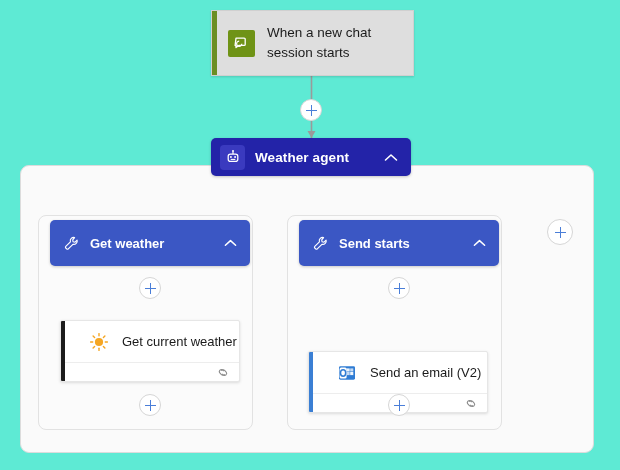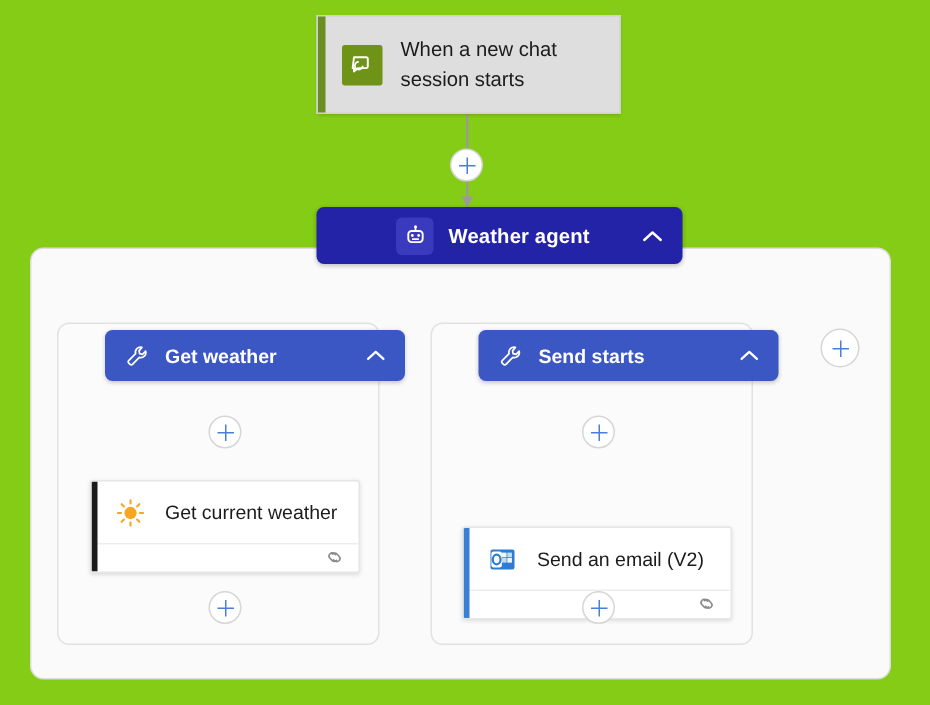--- a/index.html
+++ b/index.html
@@ -10,21 +10,21 @@
     width: 620px;
     height: 470px;
     background: #ffffff;
     font-family: "Liberation Sans", sans-serif;
     overflow: hidden;
   }
   #canvas {
     position: relative;
     width: 620px;
     height: 470px;
-    background: #84cc16;
+    background: #5eead4;
   }
   #wires {
     position: absolute;
     left: 0; top: 0;
     width: 620px; height: 470px;
     pointer-events: none;
   }
 
   
   .trigger-node {
@@ -71,21 +71,20 @@
     left: 211px;
     top: 138px;
     width: 200px;
     height: 38px;
     background: #2323a8;
     border-radius: 5px;
     display: flex;
     align-items: center;
     box-shadow: 0 1px 3px rgba(0,0,0,0.22);
     z-index: 6;
-    padding-left: 44px;
   }
   .agent-icon {
     margin-left: 9px;
     width: 25px;
     height: 25px;
     border-radius: 4px;
     background: #3a3abf;
     display: flex;
     align-items: center;
     justify-content: center;
@@ -130,28 +129,27 @@
     z-index: 2;
   }
   .tool-container.left  { left: 38px; }
   .tool-container.right { left: 287px; }
 
   
   .tool-header {
     position: absolute;
     top: 220px;
     width: 200px;
-    height: 34px;
+    height: 46px;
     background: #3b57c4;
     border-radius: 5px;
     display: flex;
     align-items: center;
     box-shadow: 0 1px 3px rgba(0,0,0,0.2);
     z-index: 5;
-    margin-left: 20px;
   }
   .tool-header.left  { left: 50px; }
   .tool-header.right { left: 299px; }
   .tool-wrench {
     margin-left: 14px;
     display: flex;
     align-items: center;
     flex: none;
   }
   .tool-title {
@@ -185,21 +183,21 @@
   .action-card.right { left: 308px; margin-top: 31px; }
   .card-accent {
     position: absolute;
     left: 0; top: 0; bottom: 0;
     width: 4px;
   }
   .card-main {
     height: 41px;
     display: flex;
     align-items: center;
-    padding-left: 14px;
+    padding-left: 26px;
     text-align: center;
   }
   .card-icon {
     width: 24px;
     height: 24px;
     display: flex;
     align-items: center;
     justify-content: center;
     flex: none;
   }

